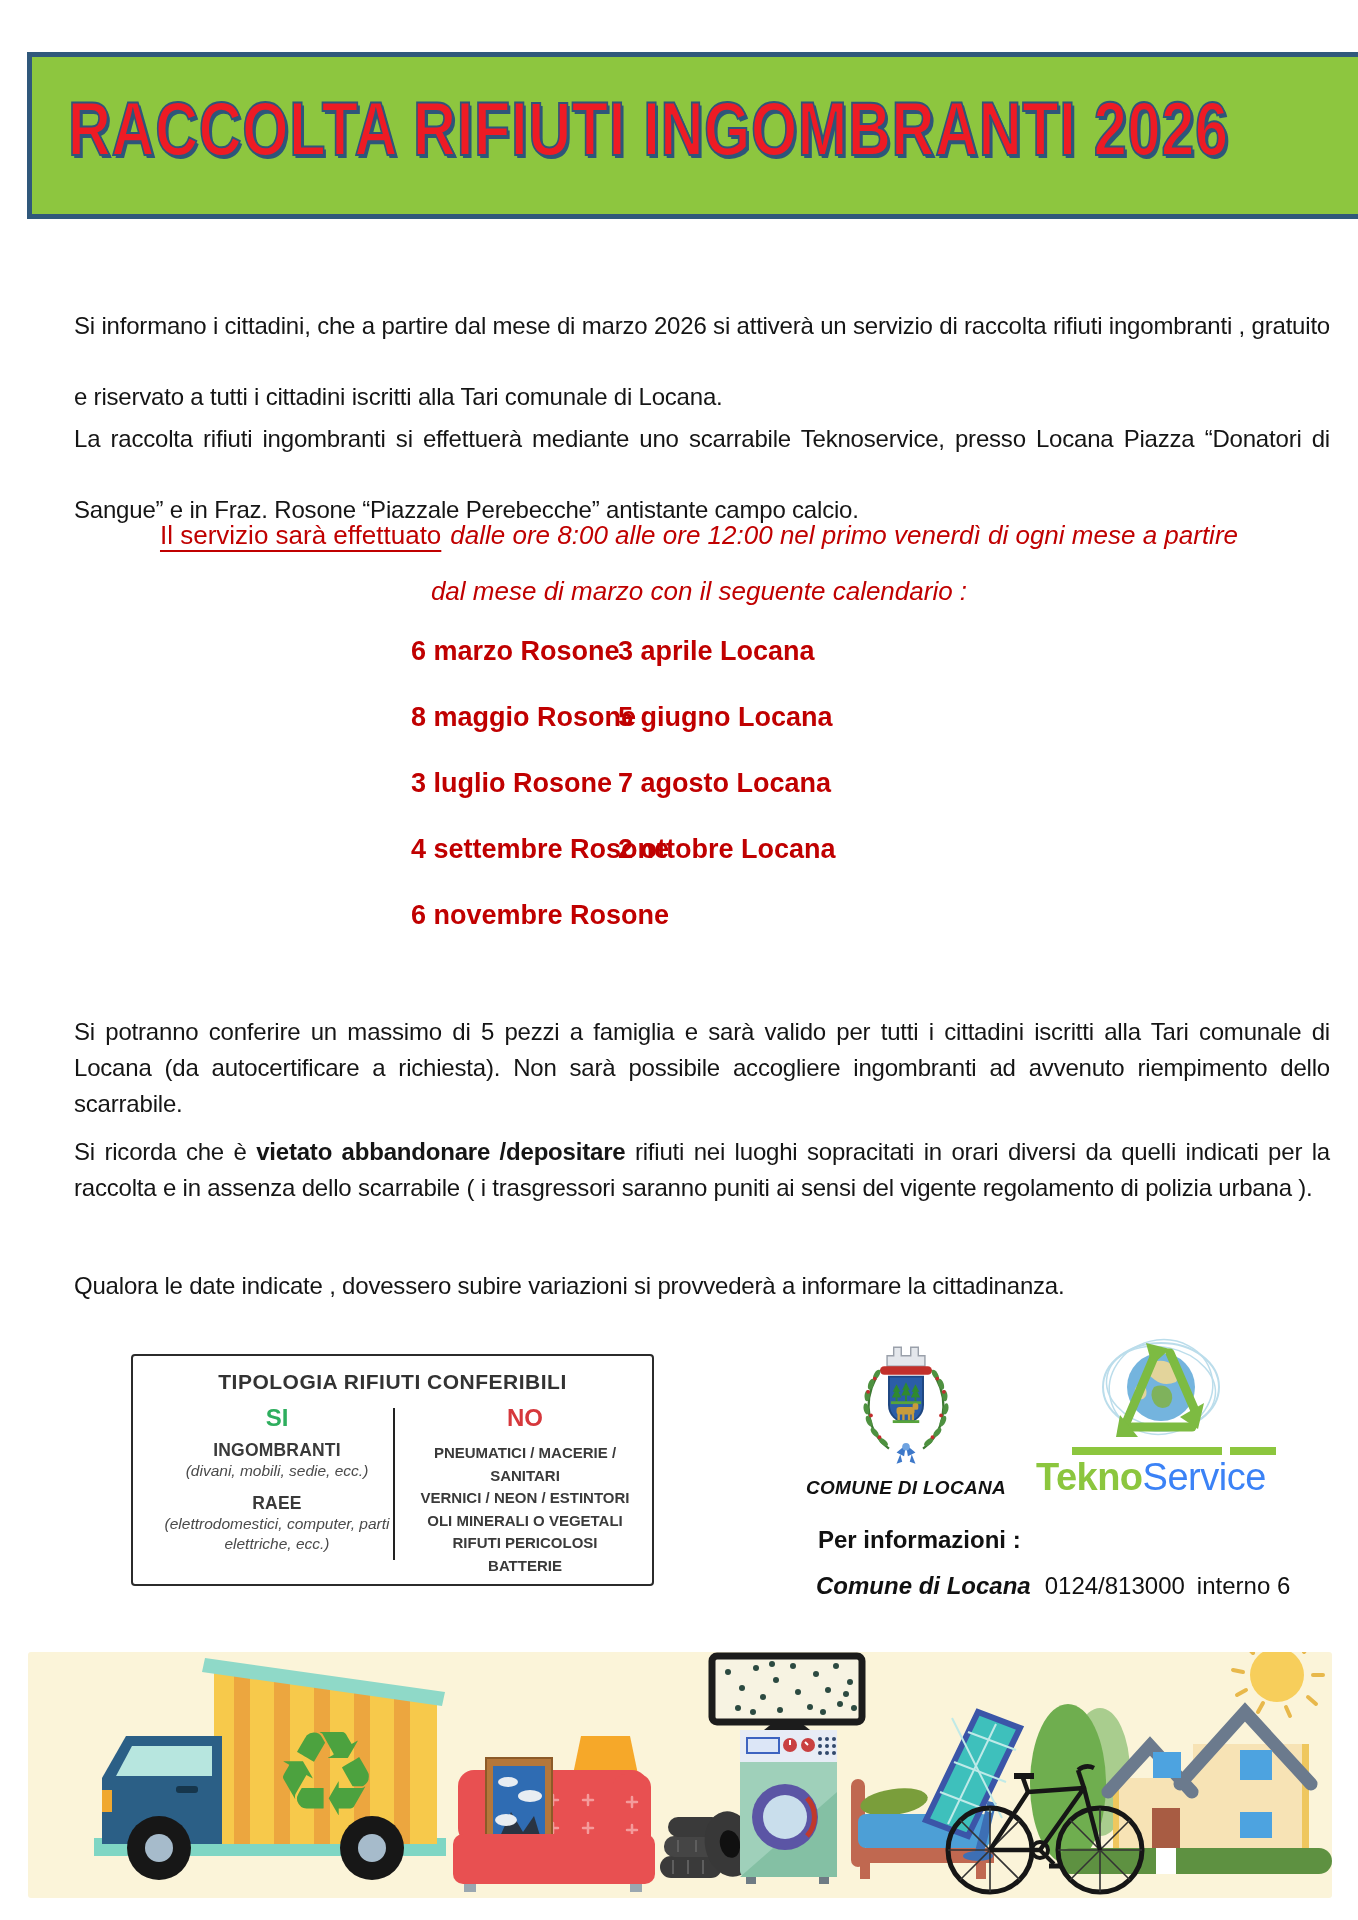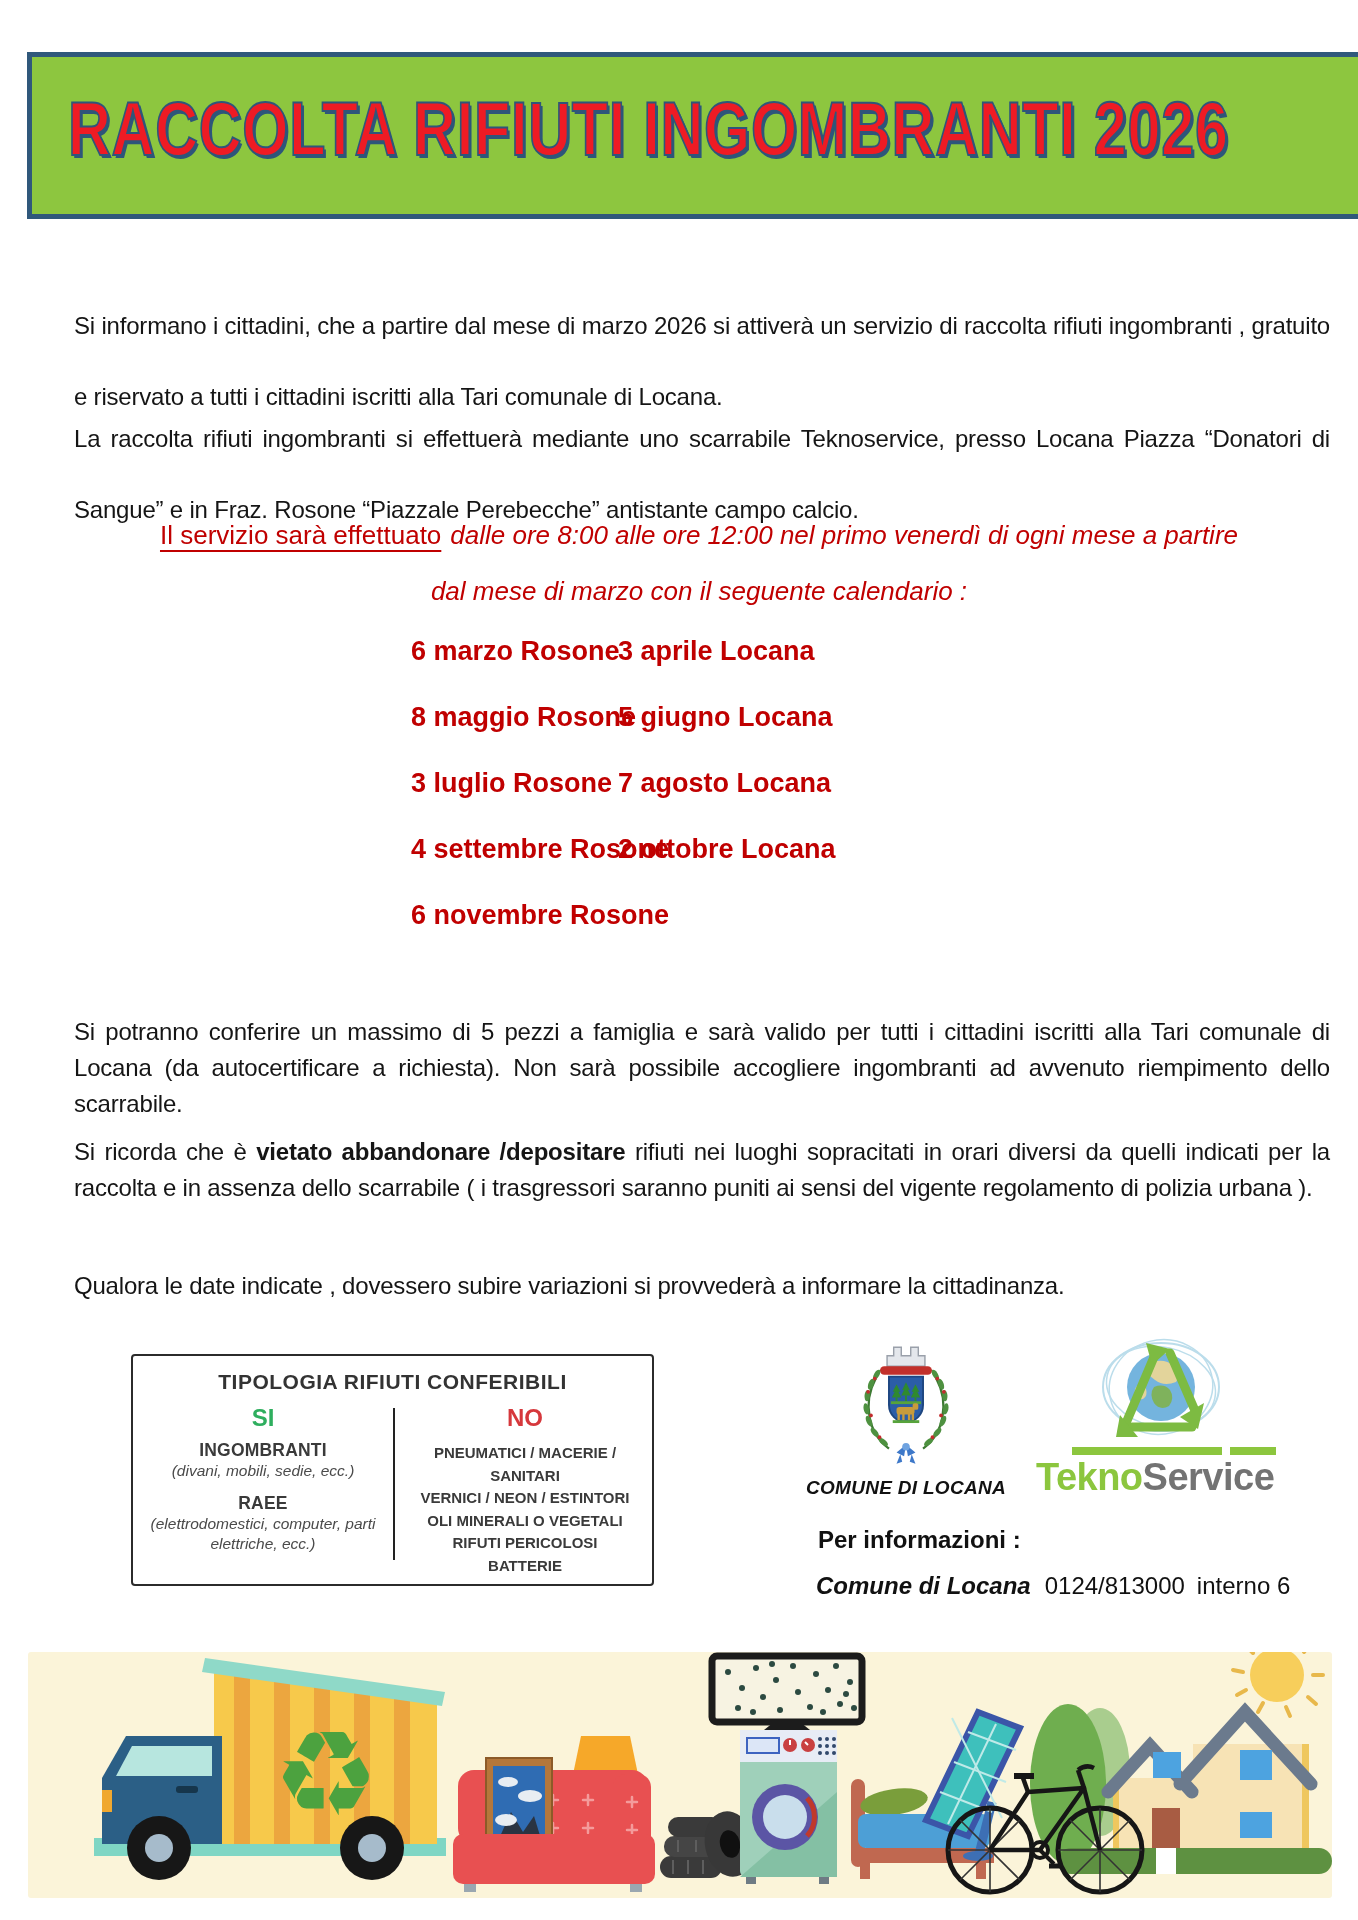--- a/index.html
+++ b/index.html
@@ -34,42 +34,42 @@
   .cal-row .cl{position:absolute;left:408px;white-space:nowrap;}
   .cal-row .cr{position:absolute;left:615px;white-space:nowrap;}
 
   
   .tipo-box{position:absolute;left:131px;top:1354px;width:523px;height:232px;
             border:2px solid #2b2b2b;border-radius:4px;box-sizing:border-box;background:#fff;}
   .tipo-title{position:absolute;top:14px;left:0;right:0;text-align:center;
               font-size:21px;font-weight:bold;color:#333;letter-spacing:0.5px;}
   .tipo-divider{position:absolute;left:260px;top:52px;height:152px;width:2px;background:#222;}
   .tipo-col{position:absolute;top:48px;text-align:center;color:#3A3A3A;}
-  .tipo-col.left{left:10px;width:240px;}
+  .tipo-col.left{left:24px;width:240px;}
   .tipo-col.right{left:272px;width:240px;}
   .si-label{font-size:24px;font-weight:bold;color:#2EAE5E;margin-bottom:8px;}
   .no-label{font-size:24px;font-weight:bold;color:#D6383C;margin-bottom:10px;}
   .tipo-item{font-size:17.5px;font-weight:bold;letter-spacing:0.2px;}
   .tipo-sub{font-size:15.5px;font-style:italic;color:#4A4A4A;line-height:1.25;}
   .tipo-gap{height:13px;}
   .no-line{font-size:15px;font-weight:bold;line-height:1.5;}
 
   
   .right-col{position:absolute;left:760px;top:1335px;width:575px;height:340px;}
   .crest{position:absolute;left:88px;top:0;width:116px;height:142px;}
   .crest-caption{position:absolute;left:18px;top:142px;width:256px;text-align:center;
                  font-size:19px;font-weight:bold;font-style:italic;color:#111;letter-spacing:0.3px;}
   .tekno{position:absolute;left:316px;top:0;width:170px;height:110px;}
   .tekno-wordmark{position:absolute;left:276px;top:112px;width:250px;}
   .tekno-bars{display:flex;gap:8px;margin:0 0 1px 36px;}
   .tekno-bars .bar1{width:150px;height:8px;background:#8CC63E;}
   .tekno-bars .bar2{width:46px;height:8px;background:#8CC63E;}
   .tekno-text{font-size:38px;white-space:nowrap;letter-spacing:-0.5px;}
   .tekno-text .tg{color:#8CC63E;font-weight:bold;}
-  .tekno-text .tb{color:#737373;font-weight:bold;}
+  .tekno-text .tb{color:#3b82f6;}
   .per-info{position:absolute;left:58px;top:191px;font-size:24px;font-weight:bold;color:#111;}
   .contact{position:absolute;left:56px;top:237px;font-size:24px;color:#111;white-space:nowrap;}
   .contact .cname{font-weight:bold;font-style:italic;margin-right:14px;}
   .contact .ext{margin-left:12px;}
 
   
   .illustration{position:absolute;left:28px;top:1652px;width:1304px;height:246px;}
 </style>
 </head>
 <body>

